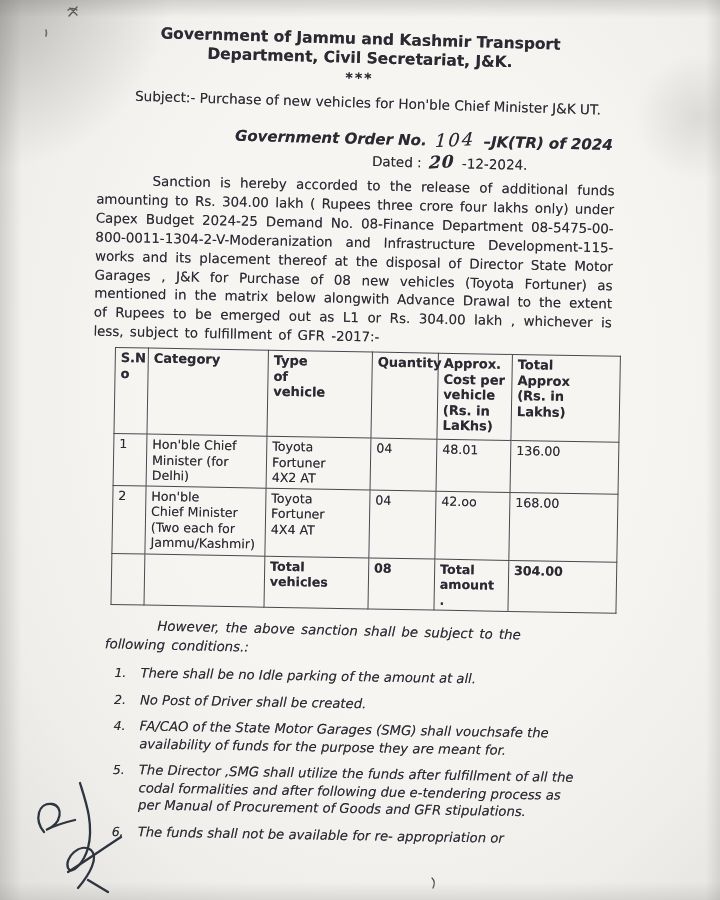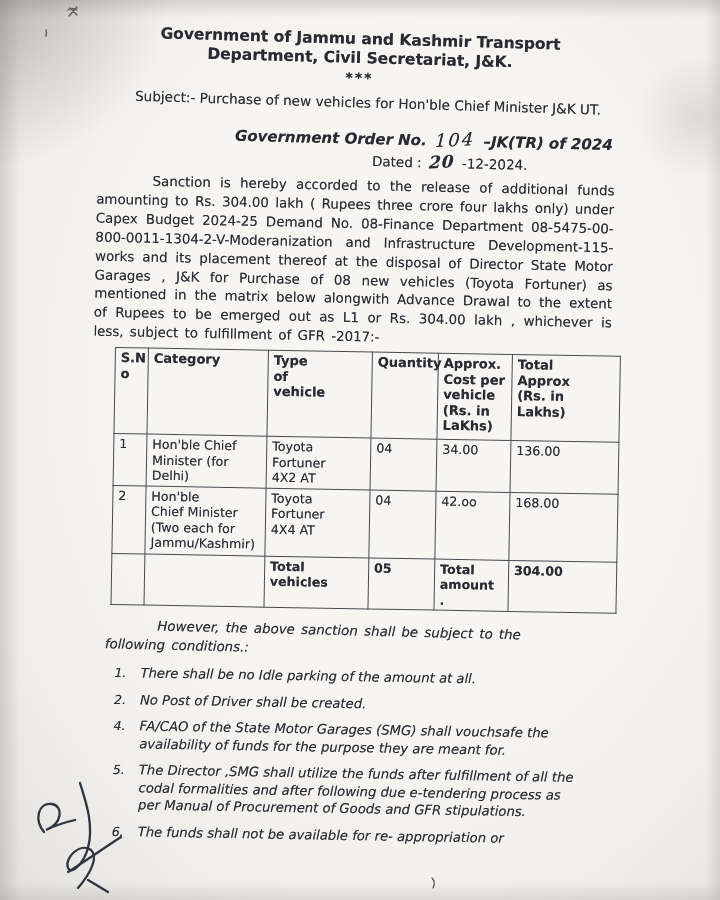--- a/index.html
+++ b/index.html
@@ -138,42 +138,42 @@
       </tr>
       <tr class="r1">
         <td>1</td>
         <td>Hon'ble Chief
 Minister (for
 Delhi)</td>
         <td>Toyota
 Fortuner
 4X2 AT</td>
         <td>04</td>
-        <td>34.00</td>
+        <td>48.01</td>
         <td>136.00</td>
       </tr>
       <tr class="r2">
         <td>2</td>
         <td>Hon'ble
 Chief Minister
 (Two each for
 Jammu/Kashmir)</td>
         <td>Toyota
 Fortuner
 4X4 AT</td>
         <td>04</td>
         <td>42.oo</td>
         <td>168.00</td>
       </tr>
       <tr class="total">
         <td></td>
         <td></td>
         <td class="b">Total
 vehicles</td>
-        <td class="b">05</td>
+        <td class="b">08</td>
         <td class="b">Total
 amount
 .</td>
         <td class="b">304.00</td>
       </tr>
     </tbody>
       </table>
   </div>
 
   <div class="however">However, the above sanction shall be subject to the following conditions.:</div>

